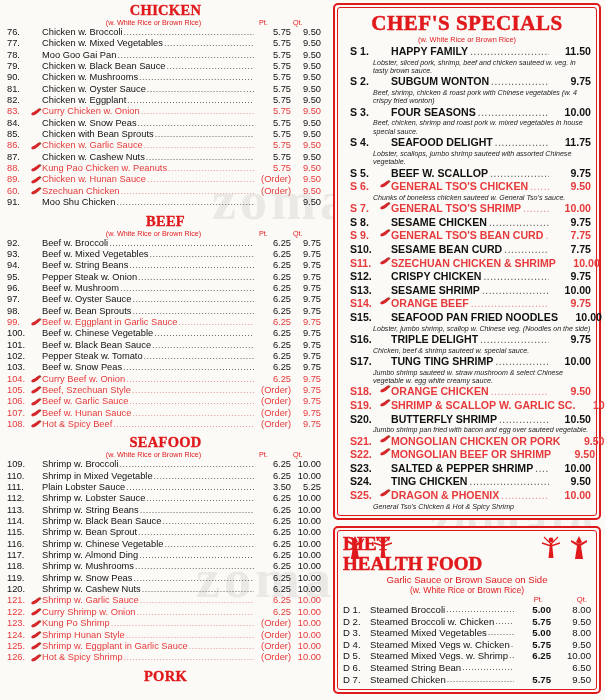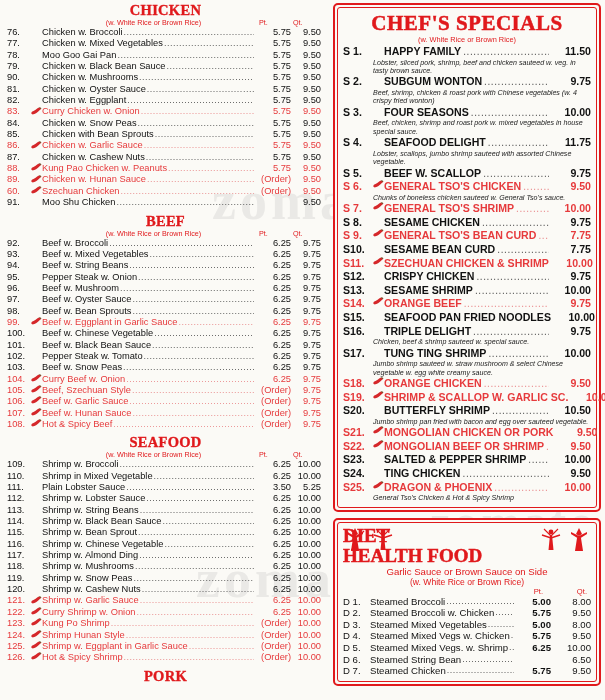--- a/index.html
+++ b/index.html
@@ -47,21 +47,21 @@
     flex: 1;
     text-align: center;
     padding-left: 44px;
   }
   .sub-head .ph { width: 34px; text-align: left; }
   .sub-head .qh { width: 34px; text-align: left; }
 
   ul.items { list-style: none; margin: 0; padding: 0; }
   ul.items li {
     display: flex;
-    align-items: center;
+    align-items: flex-end;
     font-size: 9.3px;
     line-height: 11.35px;
     color: #111;
     white-space: nowrap;
   }
   ul.items li.hot { color: #e63a3c; }
   .num {
     width: 27px;
     text-align: left;
     padding-left: 3px;
@@ -128,21 +128,21 @@
   ul.sp li.sprow {
     display: flex;
     align-items: baseline;
     font-size: 10.6px;
     font-weight: bold;
     line-height: 12.6px;
     color: #111;
     white-space: nowrap;
   }
   ul.sp li.sprow.hot { color: #e63a3c; }
-  .scode { flex: 0 0 30px; width: 30px; text-align: left; }
+  .scode { flex: 0 0 30px; width: 30px; text-align: left; margin-left: 7px; }
   .schili { flex: 0 0 11px; width: 11px; position: relative; top: -1px; }
   .sname { flex: 0 0 auto; }
   .sdots {
     flex: 1 1 auto; overflow: hidden; white-space: nowrap;
     letter-spacing: 0.6px; margin: 0 2px; font-size: 10px; color: #555;
     font-weight: normal;
   }
   li.sprow.hot .sdots { color: #e98a8c; }
   .sprice { flex: 0 0 40px; width: 40px; text-align: right; }
   li.desc {
@@ -868,20 +868,21 @@
               <span class="sdots">........................................................................................................................................................................................................</span>
               <span class="sprice">9.75</span>
             </li>
             <li class="sprow">
               <span class="scode">S15.</span>
               <span class="schili"></span>
               <span class="sname">SEAFOOD PAN FRIED NOODLES</span>
               <span class="sdots">........................................................................................................................................................................................................</span>
               <span class="sprice">10.00</span>
             </li>
+            <li class="desc">Lobster, jumbo shrimp, scallop w. Chinese veg. (Noodles on the side)</li>
             <li class="sprow">
               <span class="scode">S16.</span>
               <span class="schili"></span>
               <span class="sname">TRIPLE DELIGHT</span>
               <span class="sdots">........................................................................................................................................................................................................</span>
               <span class="sprice">9.75</span>
             </li>
             <li class="desc">Chicken, beef &amp; shrimp sauteed w. special sauce.</li>
             <li class="sprow">
               <span class="scode">S17.</span>

